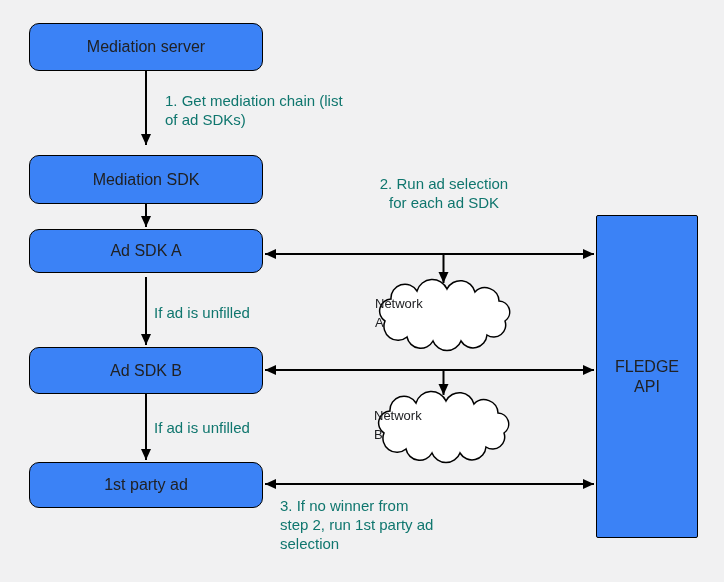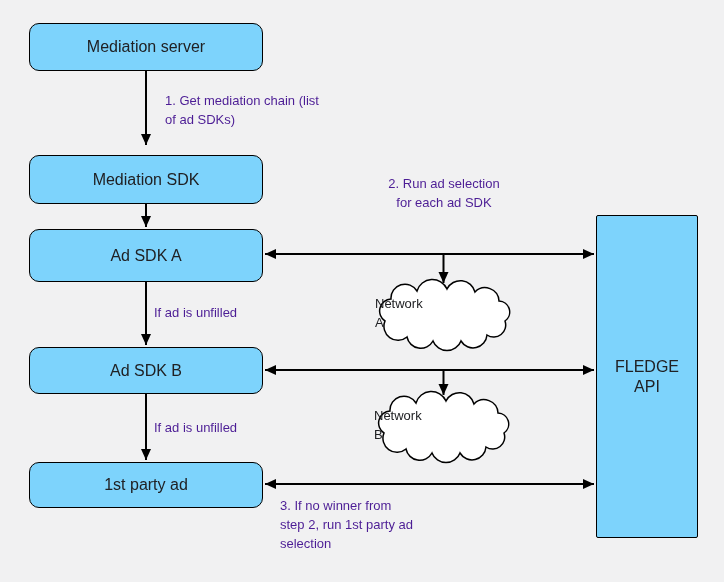--- a/index.html
+++ b/index.html
@@ -16,38 +16,38 @@
   }
   svg.wires {
     position: absolute;
     left: 0;
     top: 0;
     width: 724px;
     height: 582px;
   }
   .node {
     position: absolute;
-    background: #7dd3fc;
+    background: #3b82f6;
     border: 1.5px solid #000000;
     border-radius: 10px;
     display: flex;
     align-items: center;
     justify-content: center;
     text-align: center;
     font-size: 16px;
     color: #202124;
     white-space: pre-line;
     line-height: 20px;
     box-sizing: border-box;
   }
   .label {
     position: absolute;
-    font-size: 13px;
+    font-size: 15px;
     line-height: 19px;
-    color: #4c1d95;
+    color: #0f766e;
     white-space: pre-line;
   }
   .cloud-label {
     position: absolute;
     font-size: 13px;
     line-height: 19px;
     color: #202124;
     text-align: left;
     white-space: pre-line;
   }
@@ -88,21 +88,21 @@
                A 15 15 0 0 1 100 9 A 14 14 0 0 1 124 18 A 11 11 0 0 1 130 38
                A 12 12 0 0 1 112 52 A 14 14 0 0 1 86 58 A 15 15 0 0 1 58 58
                A 14 14 0 0 1 32 54 A 14 14 0 0 1 10 38 Z" fill="#ffffff" stroke="#000000" stroke-width="1.5"></path>
     </g>
   </svg>
 
   <div class="node" style="left:29px; top:23px;  width:234px; height:48px;">Mediation server</div>
 
   <div class="node" style="left:29px; top:147px; width:234px; height:49px;margin-top:8px;">Mediation SDK</div>
 
-  <div class="node" style="left:29px; top:229px; width:234px; height:53px;">Ad SDK A</div>
+  <div class="node" style="left:29px; top:229px; width:234px; height:44px;">Ad SDK A</div>
 
   <div class="node" style="left:29px; top:347px; width:234px; height:47px;text-align:right;">Ad SDK B</div>
 
   <div class="node" style="left:29px; top:462px; width:234px; height:46px;">1st party ad</div>
 
   <div class="node" style="left:596px; top:215px; width:102px; height:323px; border-radius:2px;">FLEDGE
 API</div>
 
   <div class="cloud-label" style="left:375px; top:294px; width:140px;">Network
 A</div>

